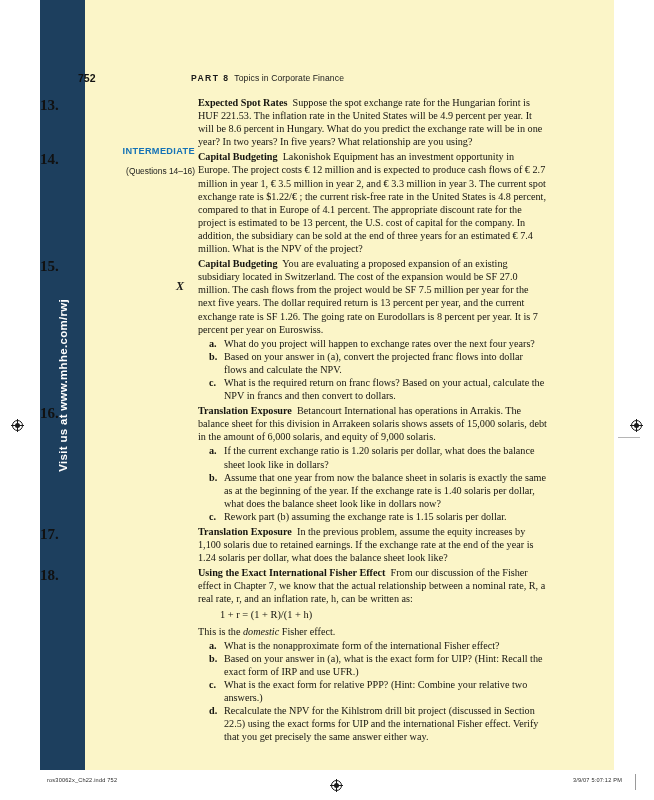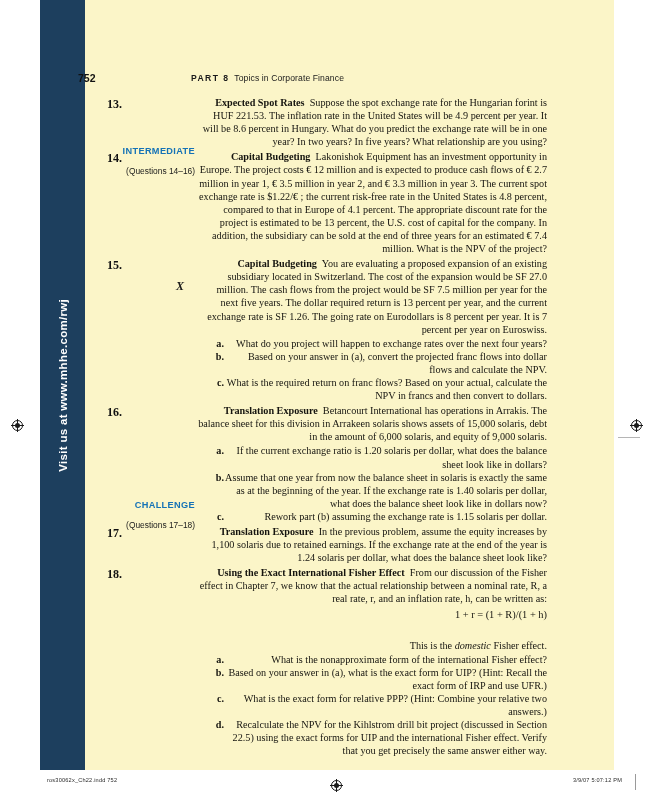--- a/index.html
+++ b/index.html
@@ -101,36 +101,36 @@
   }
 
   .prob {
     position: relative;
     display: flex;
     margin-bottom: 2px;
   }
   .num-col {
     width: 158px;
     flex: 0 0 158px;
-    text-align: center;
+    text-align: left;
     padding-right: 9px;
     box-sizing: border-box;
     font-family: "Liberation Serif", serif;
     font-weight: bold;
-    font-size: 12px;
+    font-size: 15px;
     color: #111;
     padding-top: 0.5px;
   }
   .txt-col {
     flex: 1 1 auto;
     padding-right: 67px;
     font-size: 10.2px;
     line-height: 13.1px;
     color: #15140f;
-    text-align: right;
+    text-align: left;
   }
   .lead {
     font-weight: bold;
   }
   .lead-gap { }
 
   
   .subparts {
     margin-top: 1px;
     padding-left: 11px;
@@ -190,21 +190,21 @@
     text-align: center;
     line-height: 13px;
   }
 
   
   .equation {
     margin: 2px 0 2px 22px;
     font-size: 10.4px;
     line-height: 14px;
   }
-  .small-note { margin-top: 17px; }
+  .small-note { margin-top: 3px; }
   em.it { font-style: italic; }
 
   
   #footer {
     position: absolute;
     left: 0;
     top: 770px;
     width: 654px;
     height: 30px;
     background: #ffffff;
@@ -301,24 +301,20 @@
   <div id="running-head">
     <div id="folio">752</div>
     <div id="part-line">
       <span class="part-word">PART 8</span><span class="part-title">Topics in Corporate Finance</span>
     </div>
   </div>
 
   <div class="margin-tag" id="tag-intermediate">
     <span class="tag-title" style="color: rgb(21, 114, 182);">INTERMEDIATE</span>
     <span class="tag-sub">(Questions 14–16)</span>
-  </div>
-  <div class="margin-tag" id="tag-challenge">
-    <span class="tag-title" style="color: rgb(21, 114, 182);">CHALLENGE</span>
-    <span class="tag-sub">(Questions 17–18)</span>
   </div>
 
   <div id="excel-icon">X</div>
 
   <div id="content">
 
     <div class="prob">
       <div class="num-col">13.</div>
       <div class="txt-col">
         <span class="lead">Expected Spot Rates</span><span class="lead-gap">&nbsp; </span><span>Suppose the spot exchange rate for the Hungarian forint is HUF 221.53. The inflation rate in the United States will be 4.9 percent per year. It will be 8.6 percent in Hungary. What do you predict the exchange rate will be in one year? In two years? In five years? What relationship are you using?</span>

